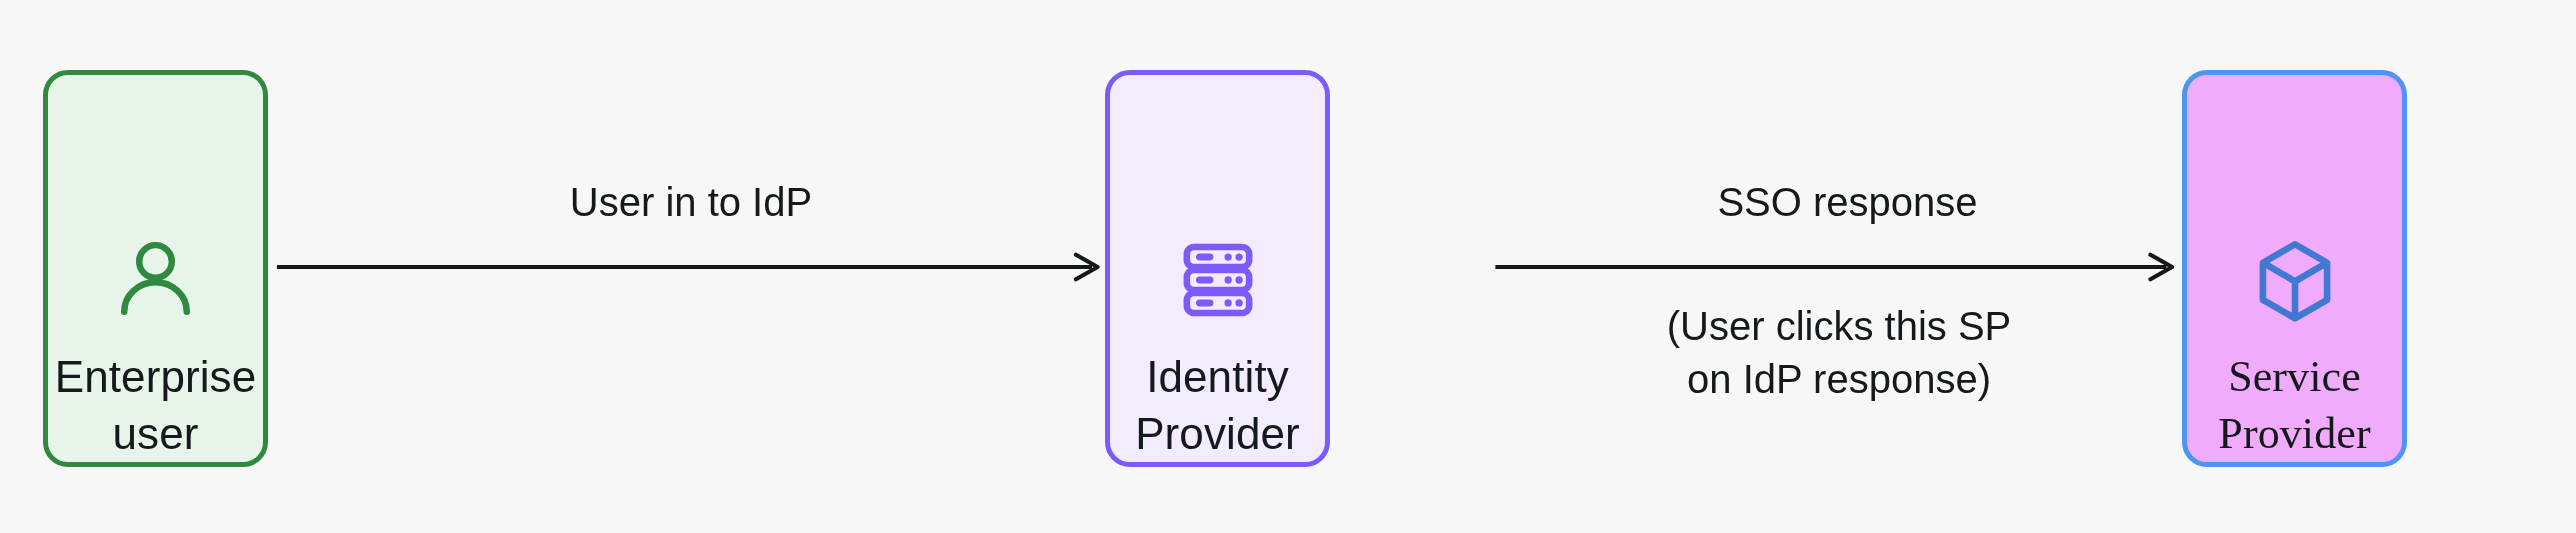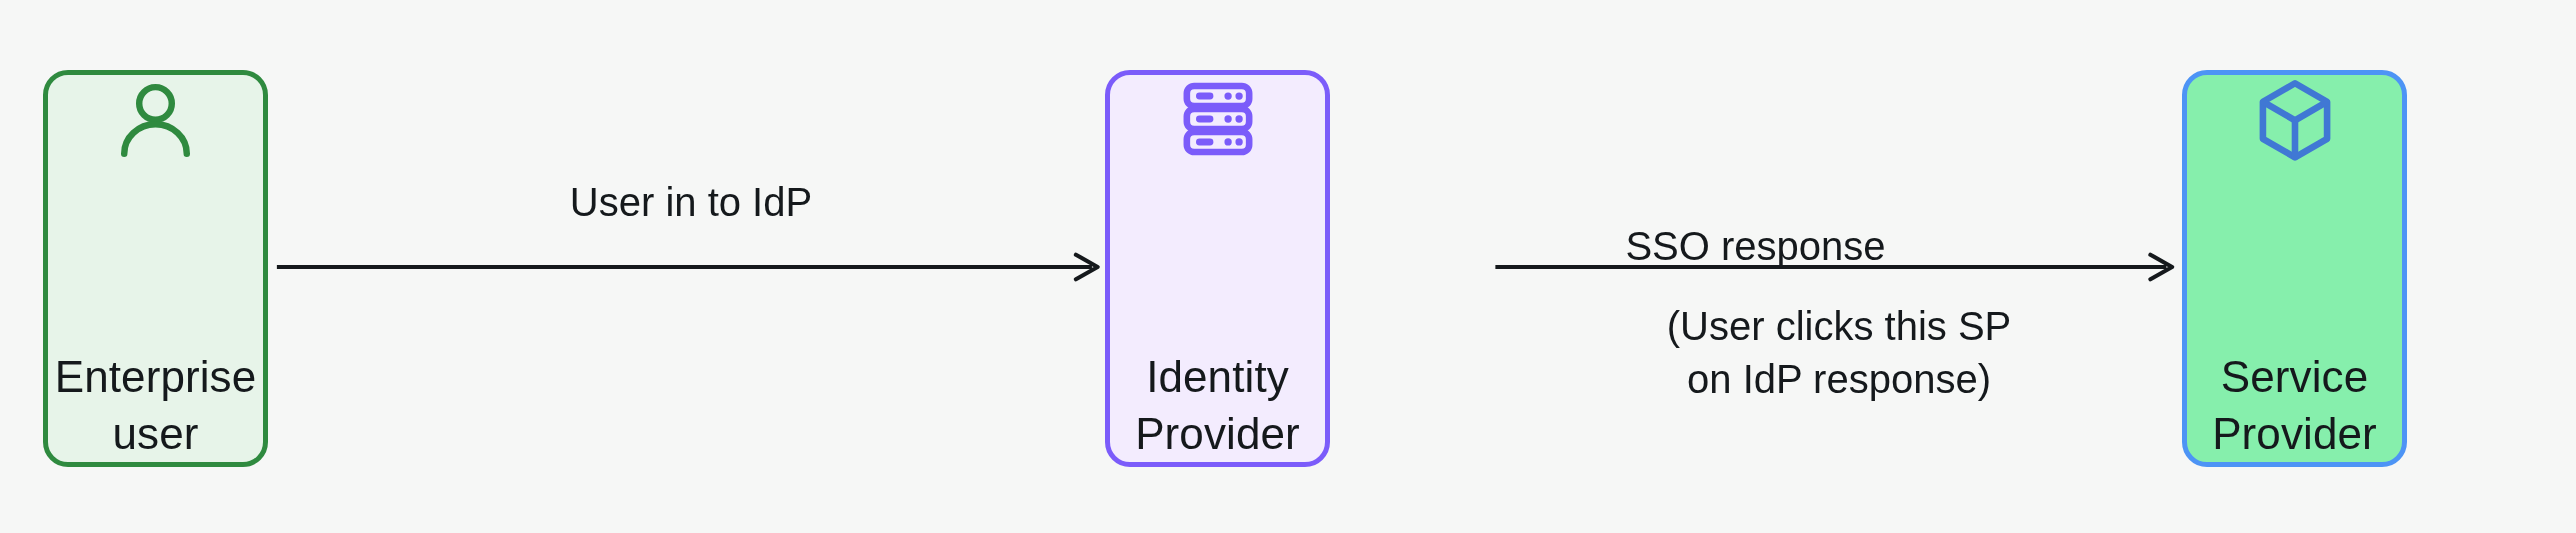--- a/index.html
+++ b/index.html
@@ -26,21 +26,21 @@
     top: 70px;
     width: 225px;
     height: 397px;
     border-radius: 25px;
     border-style: solid;
     border-width: 5.7px;
     box-sizing: border-box;
     display: flex;
     flex-direction: column;
     align-items: center;
-    justify-content: space-between;
+    justify-content: flex-end;
   }
   .node-icon {
     display: block;
     margin-bottom: 25px;
     line-height: 0;
   }
   .node-label {
     font-size: 44px;
     line-height: 1.28;
     color: #15191c;
@@ -55,21 +55,22 @@
     background: #e7f4e9;
   }
   #node-idp {
     left: 1105px;
     border-color: #7b5cfa;
     background: #f3ecfe;
   }
   #node-sp {
     left: 2182px;
     border-color: #4d94f5;
-    background: #86efac;
+    background: #f0abfc;
+    font-family: Liberation Serif, serif;
   }
 
   
   .arrow {
     position: absolute;
     top: 251px;
     height: 32px;
   }
   .arrow svg { display: block; }
 
@@ -84,24 +85,23 @@
     font-size: 40px;
     line-height: 1.32;
     white-space: pre-line;
   }
   #label-signin {
     left: 272px;
     width: 838px;
     top: 176px;
   }
   #label-sso-main {
-    left: 1409px;
+    left: 1501px;
     width: 693px;
     top: 176px;
-    margin-top: 44px;
   }
   #label-sso-note {
     left: 1472px;
     width: 734px;
     top: 300px;
   }
 </style>
 </head>
 <body>
 

